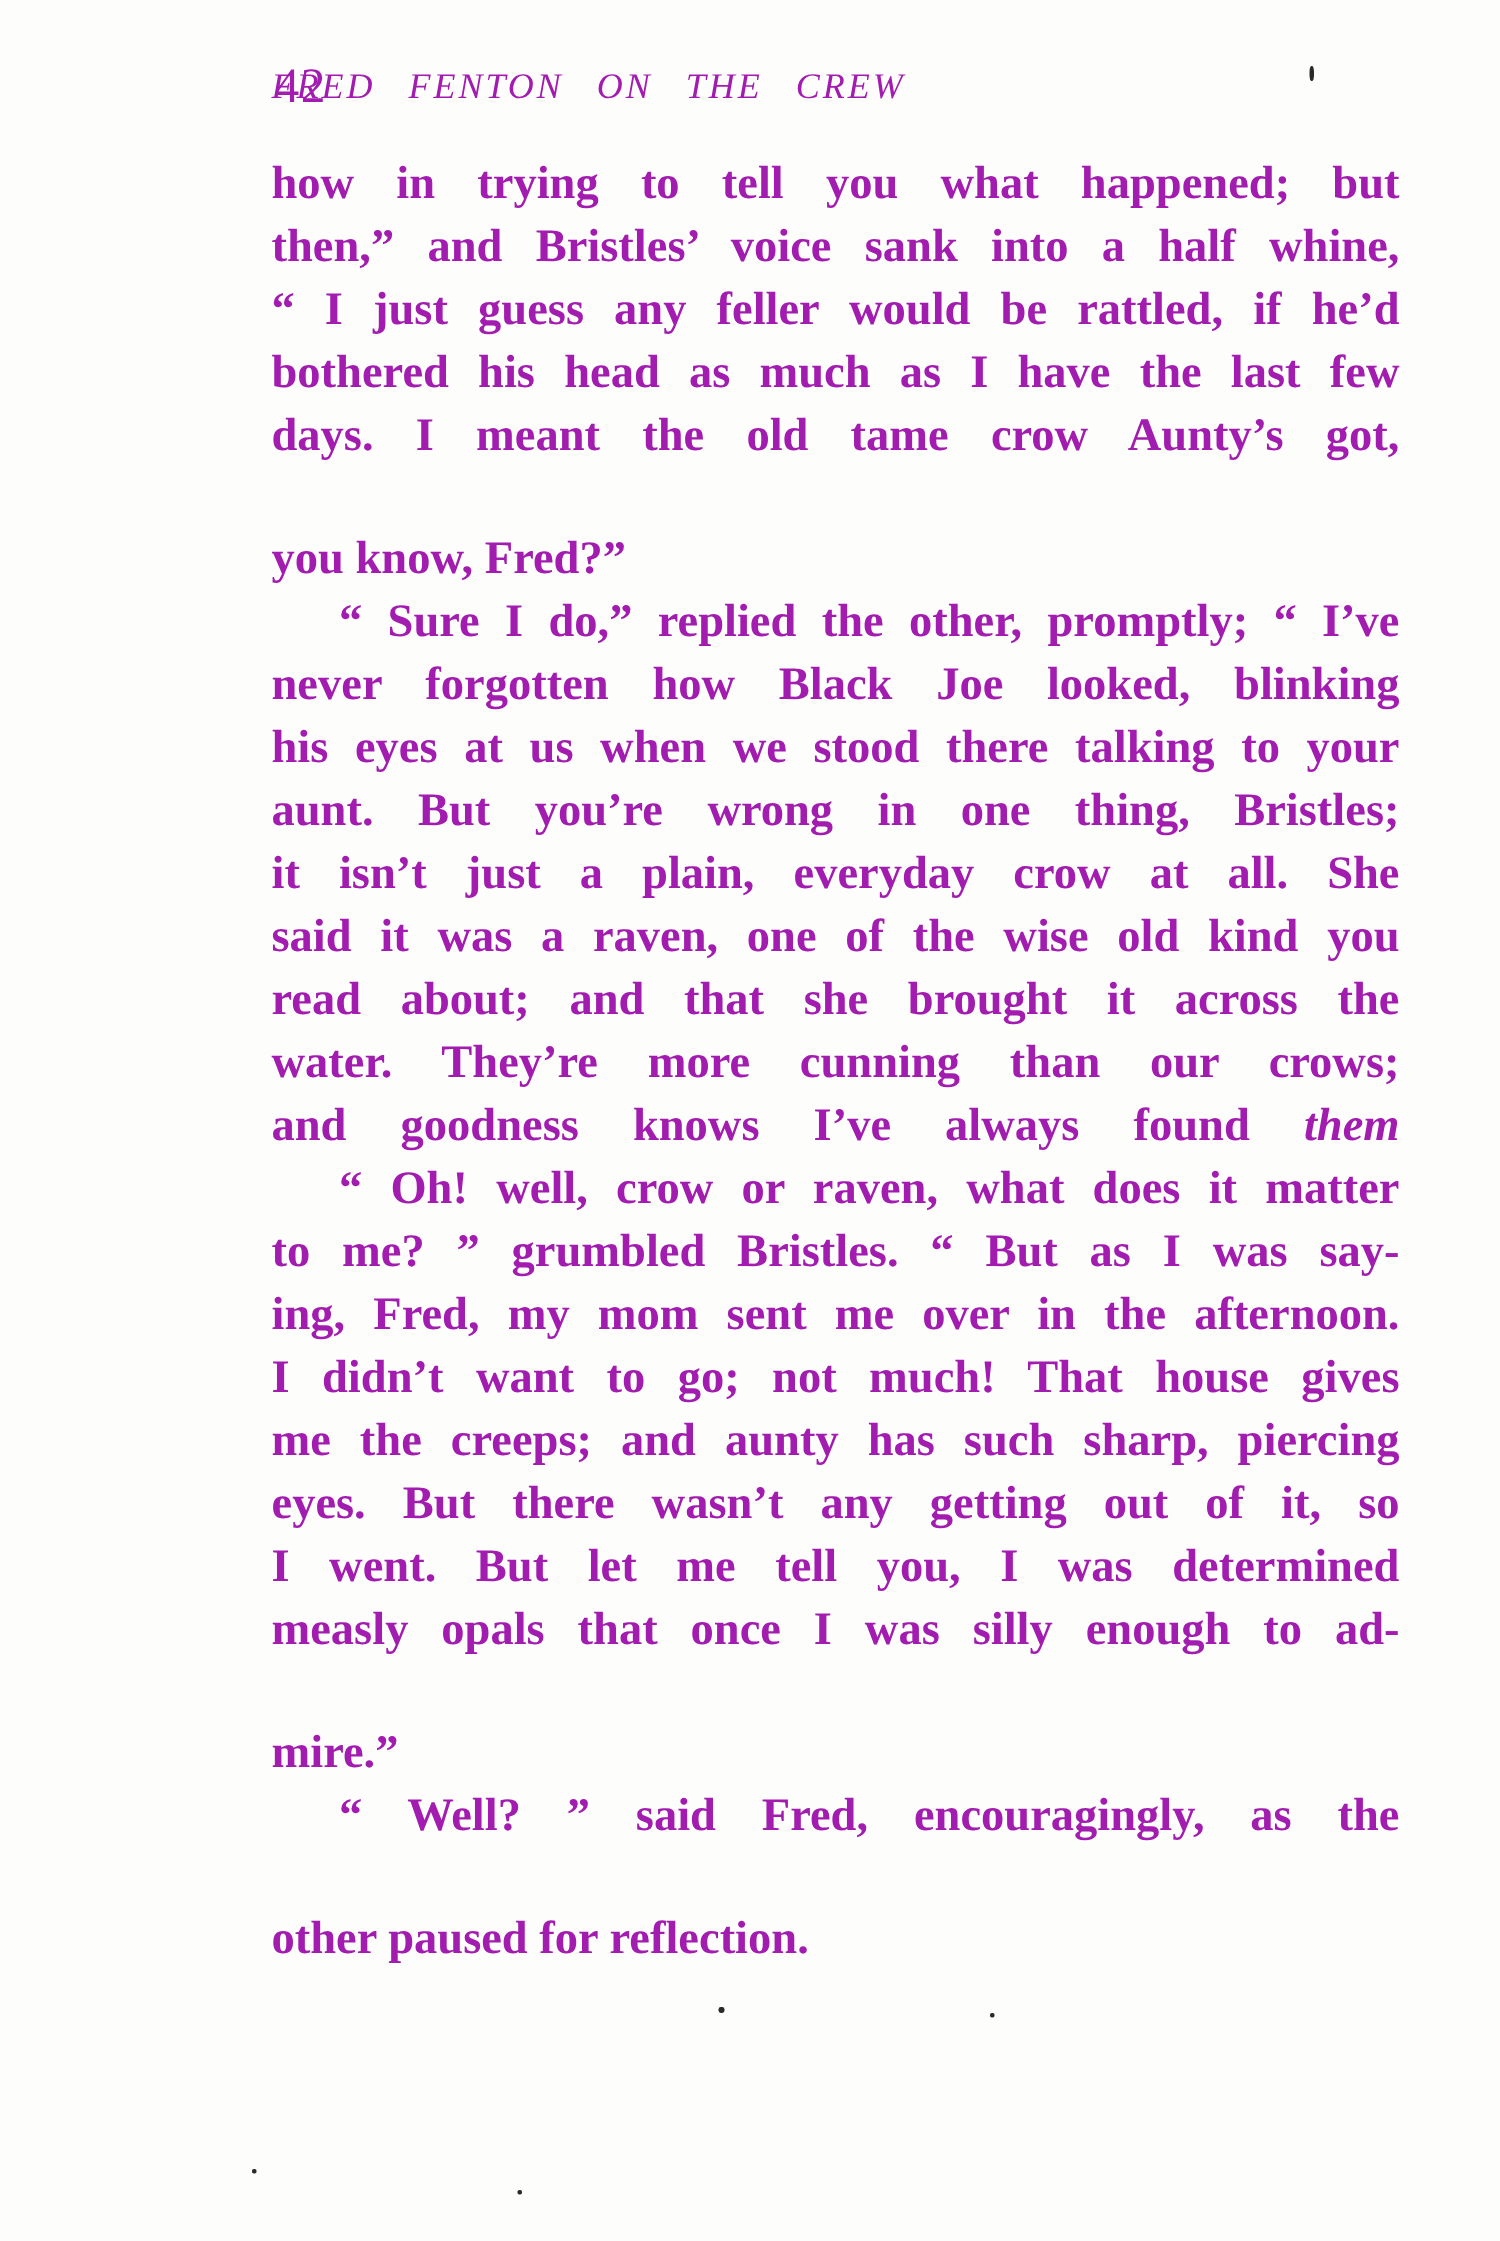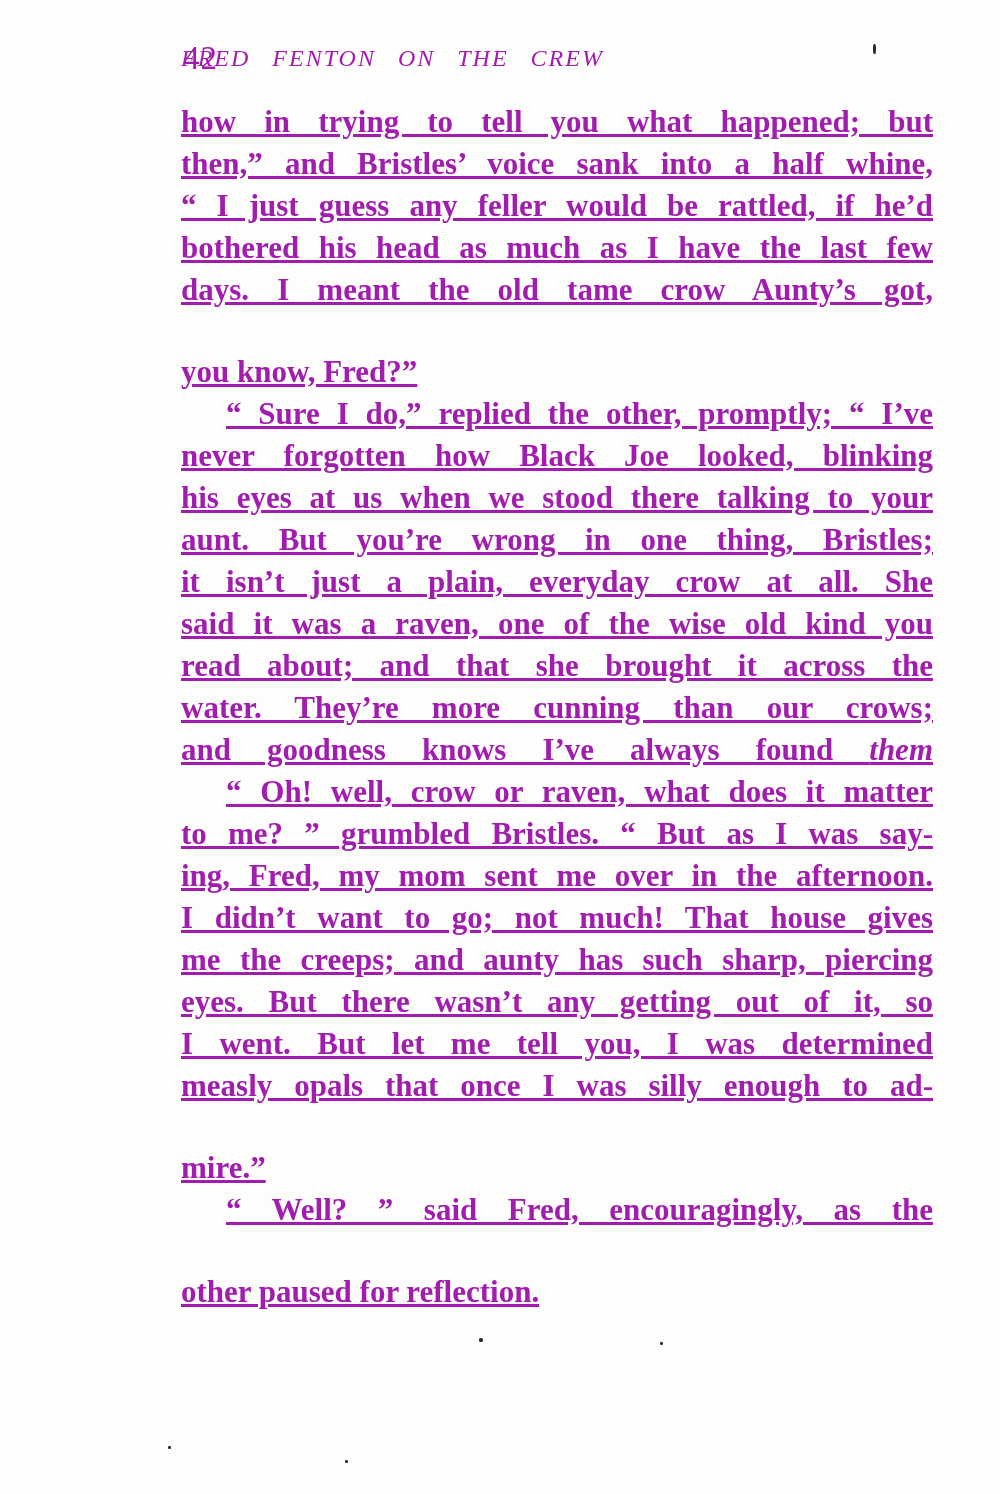--- a/index.html
+++ b/index.html
@@ -53,21 +53,20 @@
   .paragraph {
     margin: 0;
   }
   .line {
     font-size: 31px;
     font-weight: bold;
     line-height: 42px;
     text-align: justify;
     text-align-last: justify;
     white-space: normal;
-    text-decoration: underline;
   }
   .line.last {
     text-align: left;
     text-align-last: left;
     margin-top: 40px;
   }
   .line.indent {
     text-indent: 45px;
   }
   .em {

